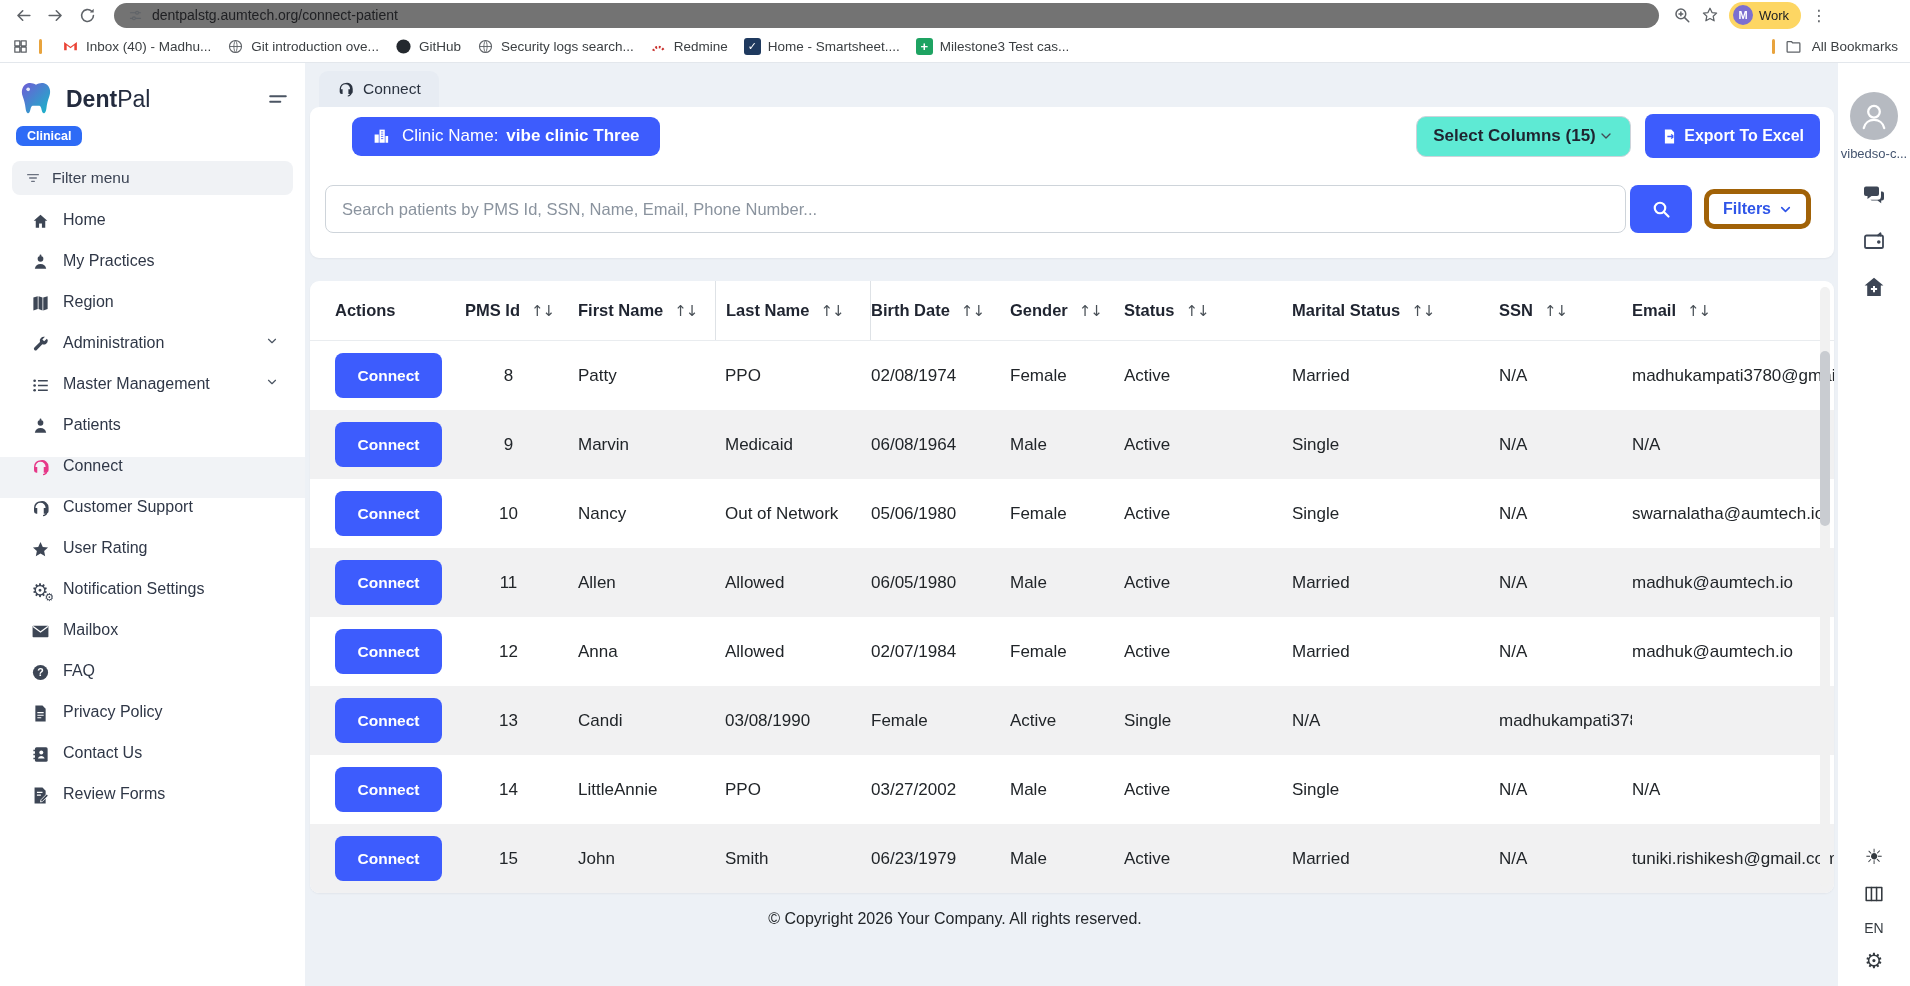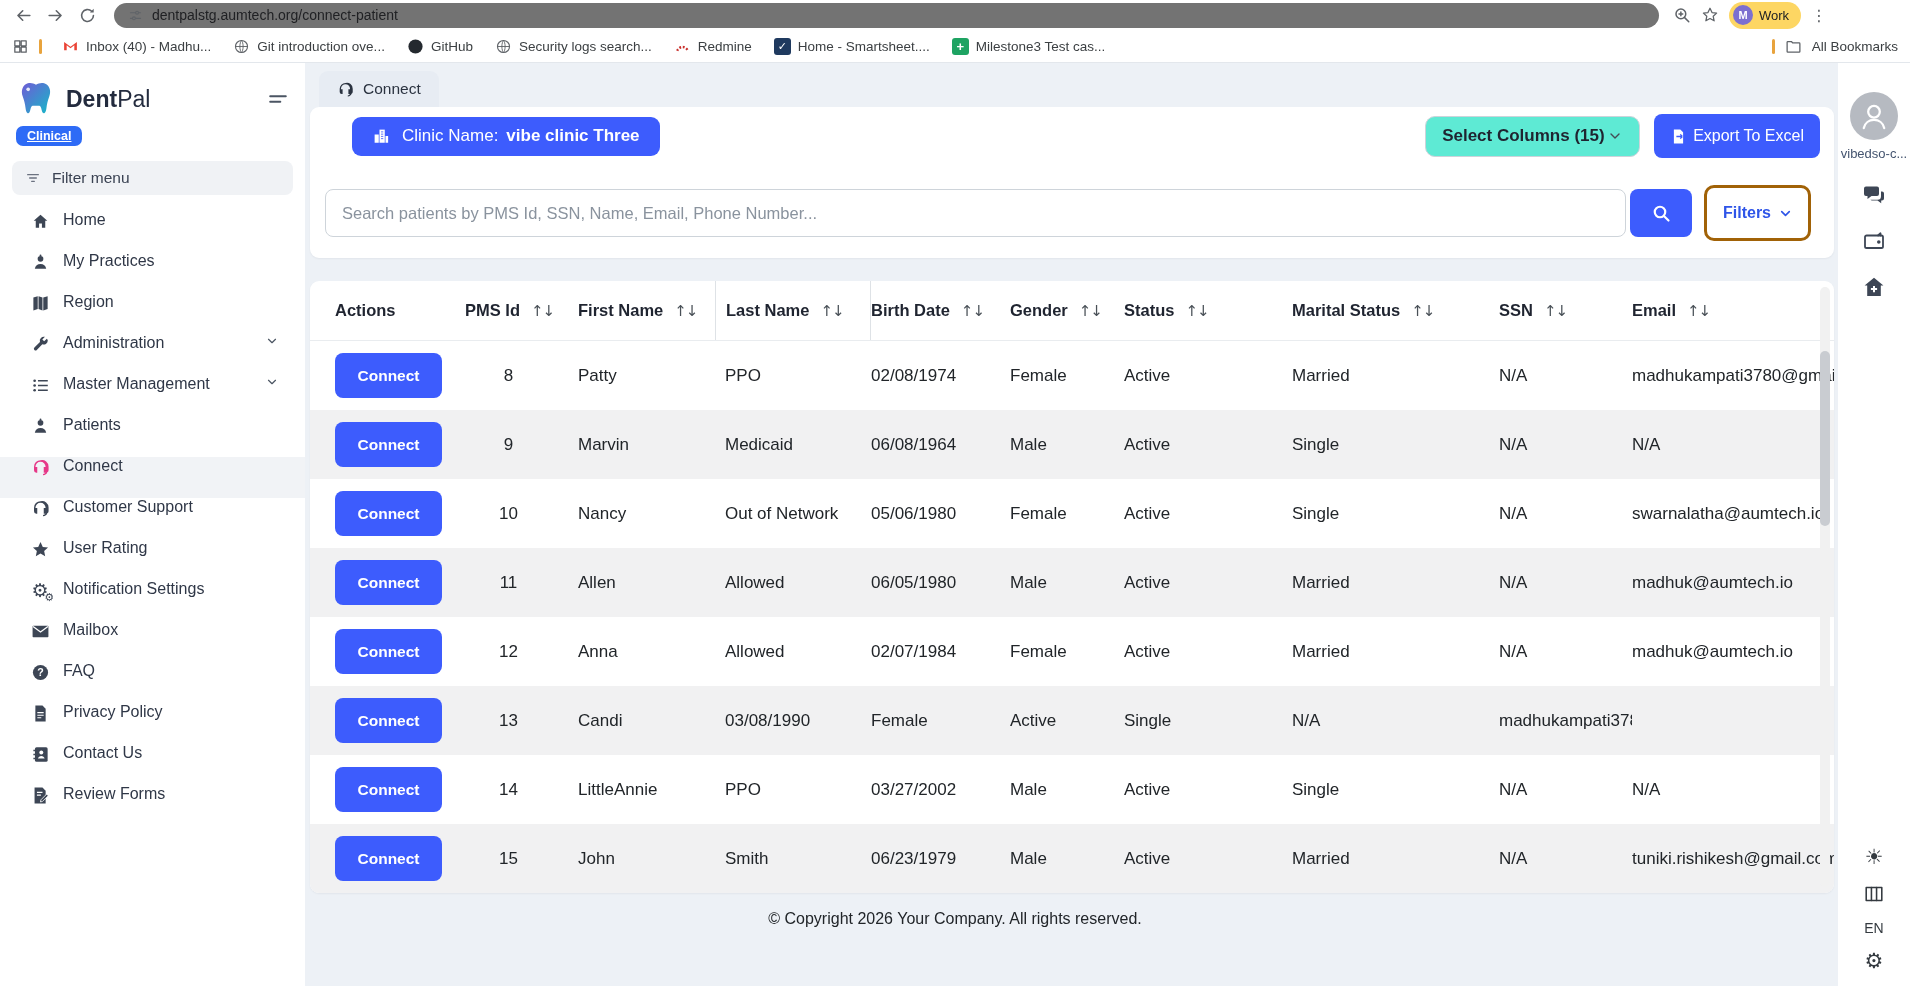--- a/index.html
+++ b/index.html
@@ -18,21 +18,21 @@
   .chrome-ic { color:#5f6368; } .chrome-ic svg{ width:18px;height:18px; }
   .profile-chip { background:var(--work_pill,#fdd663); height:27px; border-radius:14px; display:flex; align-items:center; gap:6px; padding:0 12px 0 4px; }
   .profile-avatar { width:20px; height:20px; border-radius:50%; background:var(--work_avatar,#7c6fd0); color:#fff; font-size:11px; font-weight:bold; display:flex; align-items:center; justify-content:center; }
   .profile-label { font-size:13px; color:#202124; }
   .dots { color:#5f6368; font-size:16px; letter-spacing:0; width:14px; text-align:center; }
 
   
   .bmbar { height:33px; display:flex; align-items:center; padding:0 12px; gap:10px; background:#fff; border-bottom:1px solid #e3e7ec; }
   .bm-apps { color:#5f6368; } .bm-apps svg{width:17px;height:17px;}
   .bm-sep { width:3px; height:15px; background:var(--bookmark_accent,#e8a33d); border-radius:2px; flex:none; }
-  .bm-list { display:flex; align-items:center; gap:22px; margin-left:10px; flex:1; overflow:hidden; }
+  .bm-list { display:flex; align-items:center; gap:16px; margin-left:10px; flex:1; overflow:hidden; }
   .bm { display:flex; align-items:center; gap:7px; flex:none; }
   .bm-lb { font-size:13.5px; color:#3c4043; white-space:nowrap; }
   .bm-ic { width:17px; height:17px; display:flex; align-items:center; justify-content:center; }
   .bm-ic svg { width:17px; height:17px; }
   .bm-ic.gmail svg{ width:18px;height:18px; }
   .bm-ic.sphere { color:#5f6368; }
   .bm-ic.github { color:#24292f; }
   .bm-ic.redmine { color:var(--redmine_red,#c9302c); }
   .chip { width:17px; height:17px; border-radius:3px; display:flex; align-items:center; justify-content:center; color:#fff; font-size:11px; font-weight:bold; }
   .chip.navy { background:var(--smartsheet_navy,#1f3a5f); }
@@ -44,21 +44,21 @@
   .app { display:flex; height:923px; }
 
   
   .sidebar { width:305px; background:#fff; flex:none; position:relative; }
   .brand { display:flex; align-items:center; gap:10px; padding:16px 16px 0 16px; }
   .brand-logo { width:40px; height:40px; }
   .brand-name { font-size:23px; color:#232b3e; }
   .brand-name b { font-weight:bold; }
   .collapse-btn { position:absolute; right:16px; top:26px; color:#4b5563; }
   .collapse-btn svg { width:22px; height:22px; }
-  .badge { display:inline-block; margin:7px 0 0 16px; background:var(--clinical_badge,#2e6bf6); color:#fff; font-size:12.5px; font-weight:bold; padding:3px 11px; border-radius:7px;text-decoration:underline; }
+  .badge { display:inline-block; margin:7px 0 0 16px; background:var(--clinical_badge,#2e6bf6); color:#fff; font-size:12.5px; font-weight:bold; padding:3px 11px; border-radius:7px; }
   .filter-menu { margin:15px 12px 16px 12px; height:34px; background:#f0f2f5; border-radius:8px; display:flex; align-items:center; gap:11px; padding:0 13px; color:#3a4252; }
   .filter-menu svg { width:16px; height:16px; color:#6b7280; }
   .filter-menu span.lb { font-size:15.5px; }
   .nav { margin-top:14px; }
   .nav-item { height:41px; display:flex; align-items:flex-start; padding-left:30px; cursor:default; }
   .nav-item.active { background:#f1f3f6; }
   .nav-ic { width:20px; height:20px; color:#3d4655; position:relative; flex:none; display:flex; align-items:center; justify-content:center; }
   .nav-ic svg { width:19px; height:19px; }
   .nav-item.active .nav-ic { color:var(--sidebar_active_icon,#e63888); }
   .nav-lb { font-size:16px; color:#2f3747; margin-left:13px; white-space:nowrap; }
@@ -80,27 +80,27 @@
   .clinic-pill { height:39px; background:var(--primary,#3d5cfd); border-radius:9px; display:flex; align-items:center; gap:12px; padding:0 20px; color:#fff;margin-left:28px; }
   .clinic-pill svg { width:18px; height:18px; }
   .clinic-lb { font-size:17px; }
   .clinic-val { font-size:17px; font-weight:bold; }
   .hdr-right { margin-left:auto; display:flex; align-items:center; gap:14px; }
   .select-cols { width:215px; height:41px; border:1px solid #cdd3da; border-radius:10px; background:#5eead4; display:flex; align-items:center; padding:0 16px;font-weight:bold; }
   .select-cols .sc-lb { font-size:17px; color:#1f2430; }
   .select-cols .sc-chev { margin-left:auto; color:#444b54; } .sc-chev svg{width:16px;height:16px;}
   .export-btn { height:44px; background:var(--primary,#3d5cfd); border-radius:8px; display:flex; align-items:center; gap:6px; padding:0 16px; color:#fff; }
   .export-btn svg { width:17px; height:17px; }
-  .export-lb { font-size:16px; font-weight:normal; }
+  .export-lb { font-size:16px; font-weight:bold; }
   .search-row { position:absolute; left:15px; right:23px; top:78px; display:flex; align-items:center; }
   .search-input { flex:1; height:48px; border:1px solid #ced4da; border-radius:8px; padding:0 16px; font-size:16.5px; color:#212529; font-family:inherit; outline:none; background:#fff; }
   .search-input::placeholder { color:#8a939e; }
   .search-btn { width:62px; height:48px; margin-left:4px; background:var(--primary,#3d5cfd); border:none; border-radius:8px; color:#fff; display:flex; align-items:center; justify-content:center; flex:none; }
   .search-btn svg { width:20px; height:20px; }
-  .filters-btn { width:107px; height:56px; margin-left:12px; background:#fff; border:3px solid #a16207; border-radius:10px; color:var(--primary_dark,#2f55e8); display:flex; align-items:center; justify-content:center; gap:8px; flex:none; }
+  .filters-btn { width:107px; height:40px; margin-left:12px; background:#fff; border:5px solid #a16207; border-radius:10px; color:var(--primary_dark,#2f55e8); display:flex; align-items:center; justify-content:center; gap:8px; flex:none; }
   .filters-lb { font-size:16px; font-weight:bold; }
   .filters-btn svg { width:13px; height:13px; }
 
   .card2 { margin-top:23px; height:612px; position:relative; overflow:hidden; }
   .tgrid { display:grid; grid-template-columns:130px 113px 147px 146px 139px 114px 168px 207px 133px minmax(0,1fr); padding-left:25px; }
   .thead { height:60px; border-bottom:1px solid #e9ecef; }
   .th { display:flex; align-items:center; gap:11px; font-size:16.5px; font-weight:bold; color:#1f2430; white-space:nowrap; overflow:hidden; }
   .th:nth-child(4) { border-left:1px solid #dee2e6; border-right:1px solid #dee2e6; padding-left:10px; margin-left:-10px; }
   .sort { color:#495057; font-size:15px; font-weight:normal; font-family:"DejaVu Sans",sans-serif; letter-spacing:-1px; }
   .trow { height:69px; }

